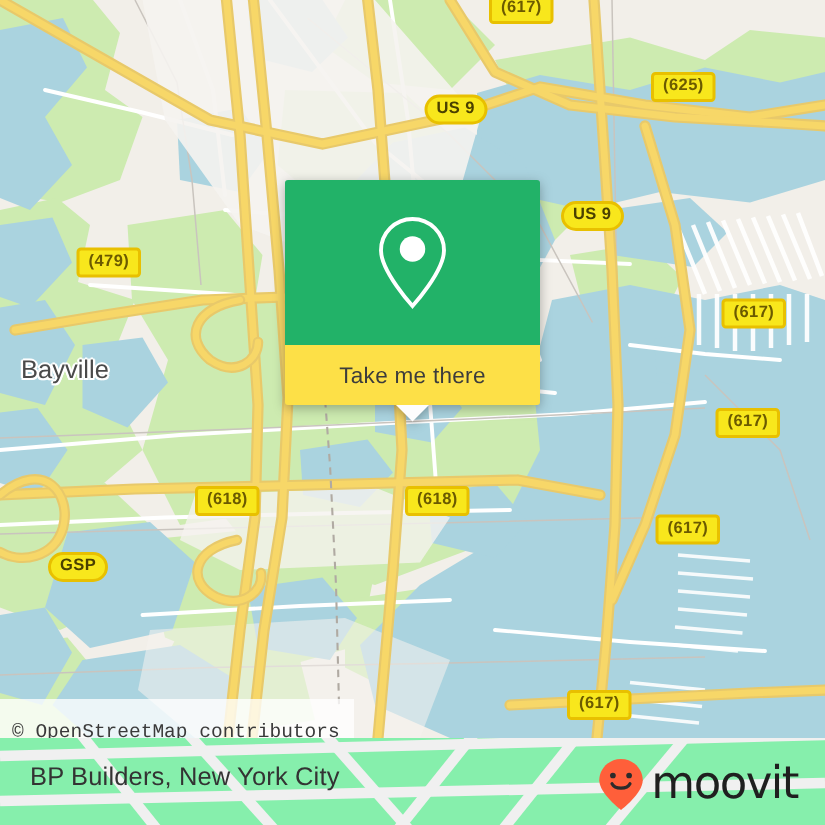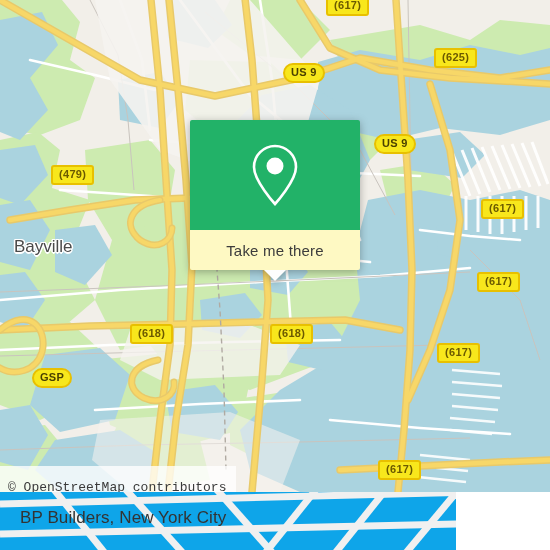--- a/index.html
+++ b/index.html
@@ -53,21 +53,21 @@
     filter:drop-shadow(0 2px 4px rgba(0,0,0,.30));
   }
   #popup-head{
     height:110px;
     background:#22b268;
     border-radius:2px 2px 0 0;
     display:flex;align-items:center;justify-content:center;
   }
   #popup-foot{
     height:40px;
-    background:#fef9c3;
+    background:#fde047;
     border-radius:0 0 2px 2px;
     display:flex;align-items:center;justify-content:center;
     position:relative;
   }
   #popup-foot-label{
     font-size:15px;color:#3c3c3c;letter-spacing:.2px;
   }
   #popup-tail{
     position:absolute;left:50%;bottom:-11px;margin-left:-11px;
     width:0;height:0;
@@ -82,22 +82,22 @@
     background:rgba(255,255,255,.78);
     padding:14px 10px 4px 8px;
     font-size:13px;
     color:#3a3a3a;
     font-family:Liberation Mono, monospace;
     white-space:nowrap;
   }
 
   
   #footer{
-    position:absolute;left:0;top:492px;width:456px;height:58px;
-    background:#0ea5e9;overflow:hidden;
+    position:absolute;left:0;top:492px;width:550px;height:58px;
+    background:#86efac;overflow:hidden;
   }
   #footer-pattern{position:absolute;left:0;top:0;width:550px;height:58px;}
   #footer-title{
     position:absolute;left:20px;top:16px;
     font-size:17px;color:#333333;letter-spacing:.1px;
     white-space:nowrap;
   }
   #brand{
     position:absolute;right:18px;top:13px;
     display:flex;align-items:center;gap:4px;
@@ -319,15 +319,24 @@
         <path d="M330,-20 L250,80"></path>
         <path d="M400,-20 L320,80"></path>
         <path d="M465,-10 L390,80"></path>
         <path d="M0,42 L550,30"></path>
         <path d="M0,12 L550,-2"></path>
       </g>
     </svg>
 
     <div id="footer-title">BP Builders, New York City</div>
 
+    <div id="brand">
+      <svg width="32" height="36" viewBox="0 0 32 36">
+        <path d="M16 1 C8 1 1.5 7.4 1.5 15.2 C1.5 24 16 35 16 35 C16 35 30.5 24 30.5 15.2 C30.5 7.4 24 1 16 1 Z" fill="#ff5f3a"></path>
+        <circle cx="10.6" cy="12" r="1.9" fill="#2b2b2b"></circle>
+        <circle cx="21.4" cy="12" r="1.9" fill="#2b2b2b"></circle>
+        <path d="M10 17.5 C12 21.4 20 21.4 22 17.5" stroke="#2b2b2b" stroke-width="2.1" fill="none" stroke-linecap="round"></path>
+      </svg>
+      <span id="brand-word">moovit</span>
+    </div>
   </div>
 
 </div>
 
 </body></html>

